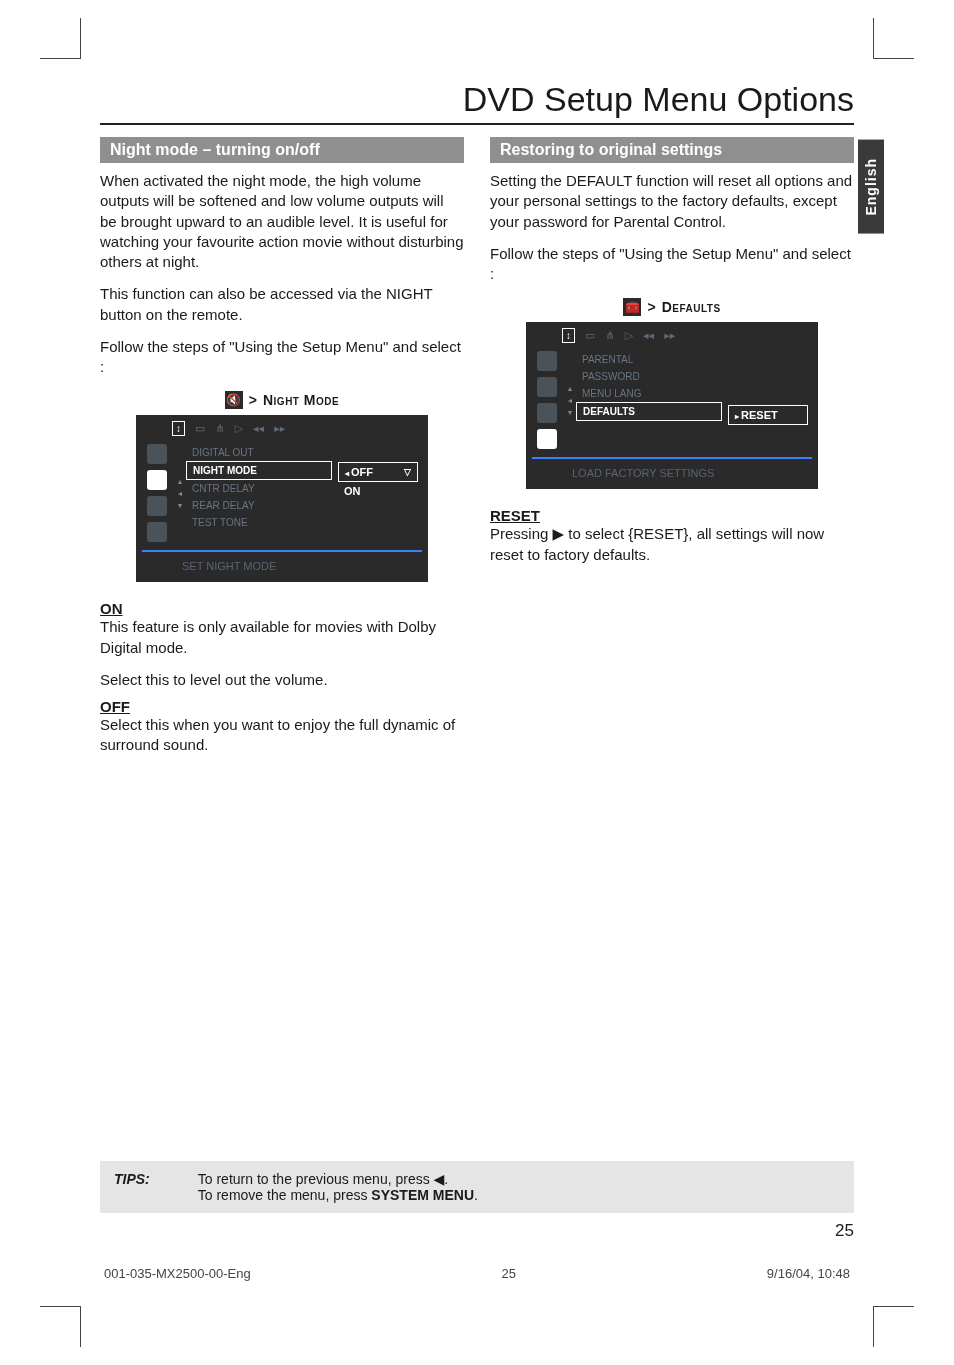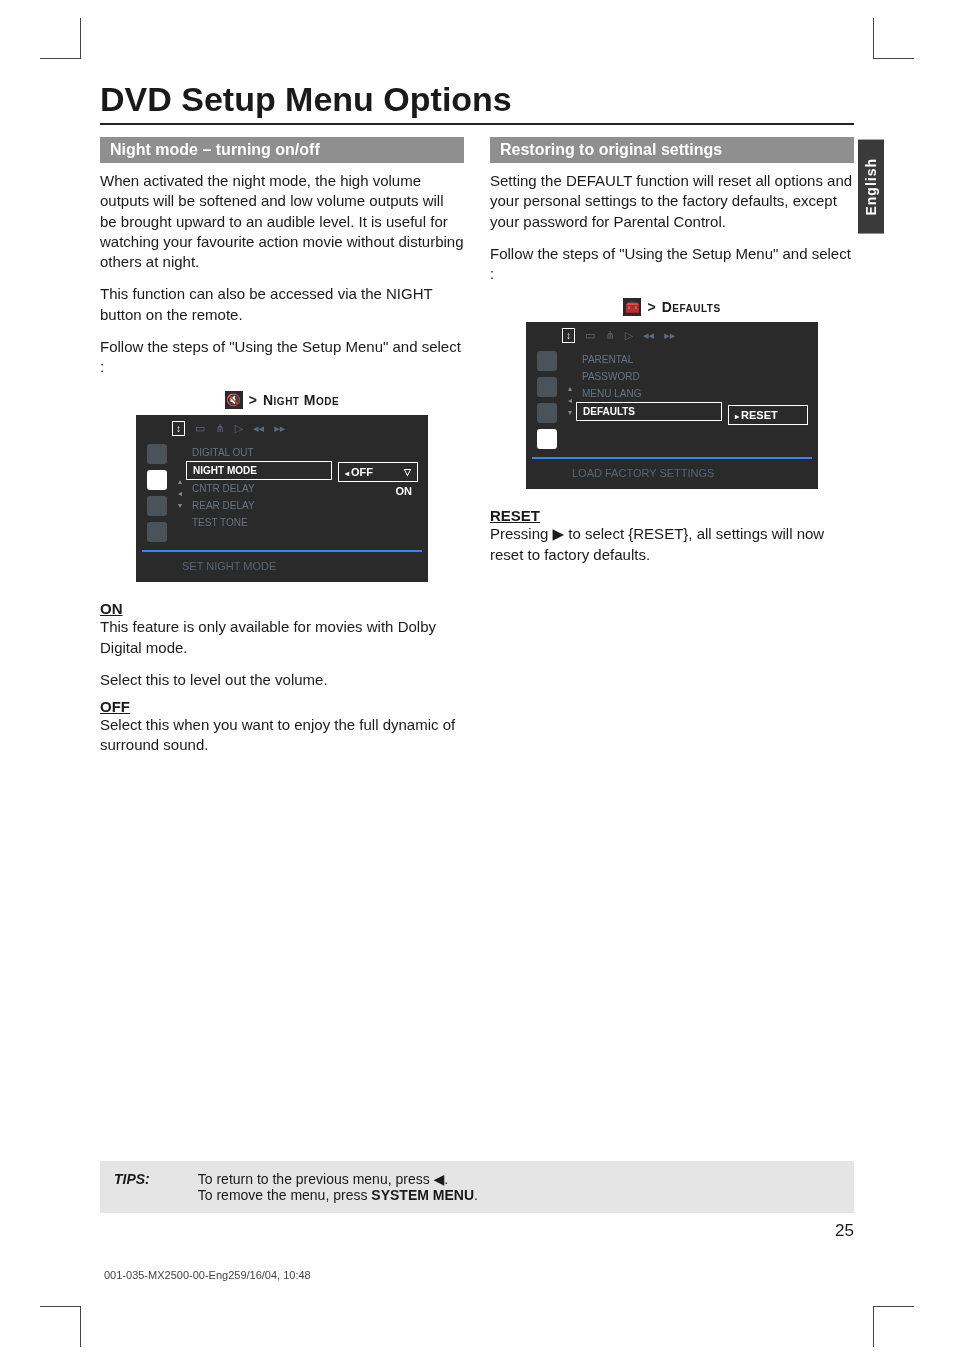--- a/index.html
+++ b/index.html
@@ -38,22 +38,23 @@
     color: #fff;
     font-weight: bold;
     font-size: 14px;
     padding: 18px 5px;
     writing-mode: vertical-rl;
     transform: rotate(180deg);
     letter-spacing: 1px;
   }
 
   h1.title {
+    text-align: right;
     font-size: 34px;
-    font-weight: bold;
+    font-weight: normal;
     margin: 0 0 6px 0;
     border-bottom: 2.5px solid #222;
     padding-bottom: 4px;
   }
 
   .columns {
     display: flex;
     gap: 26px;
     margin-top: 12px;
   }
@@ -171,21 +172,20 @@
     white-space: nowrap;
   }
   .osd-item.selected {
     border: 1px solid #fff;
     color: #fff;
     font-weight: bold;
   }
   .osd-values {
     width: 80px;
     padding: 4px 4px;
-    text-align: right;
   }
   .osd-value {
     color: #fff;
     font-weight: bold;
     font-size: 11px;
     padding: 3px 6px;
   }
   .osd-value.boxed {
     border: 1px solid #fff;
     display: flex;
@@ -229,22 +229,22 @@
     right: 0;
     bottom: 44px;
     font-size: 17px;
   }
 
   .footer-meta {
     position: absolute;
     left: 0; right: 0;
     bottom: 4px;
     display: flex;
-    justify-content: flex-start;
-    font-size: 11px;
+    justify-content: space-between;
+    font-size: 13px;
     color: #444;
     padding: 0 4px;
   }
 </style>
 </head>
 <body>
 
 <div class="crop-tl"></div>
 <div class="crop-tr"></div>
 <div class="crop-bl"></div>

